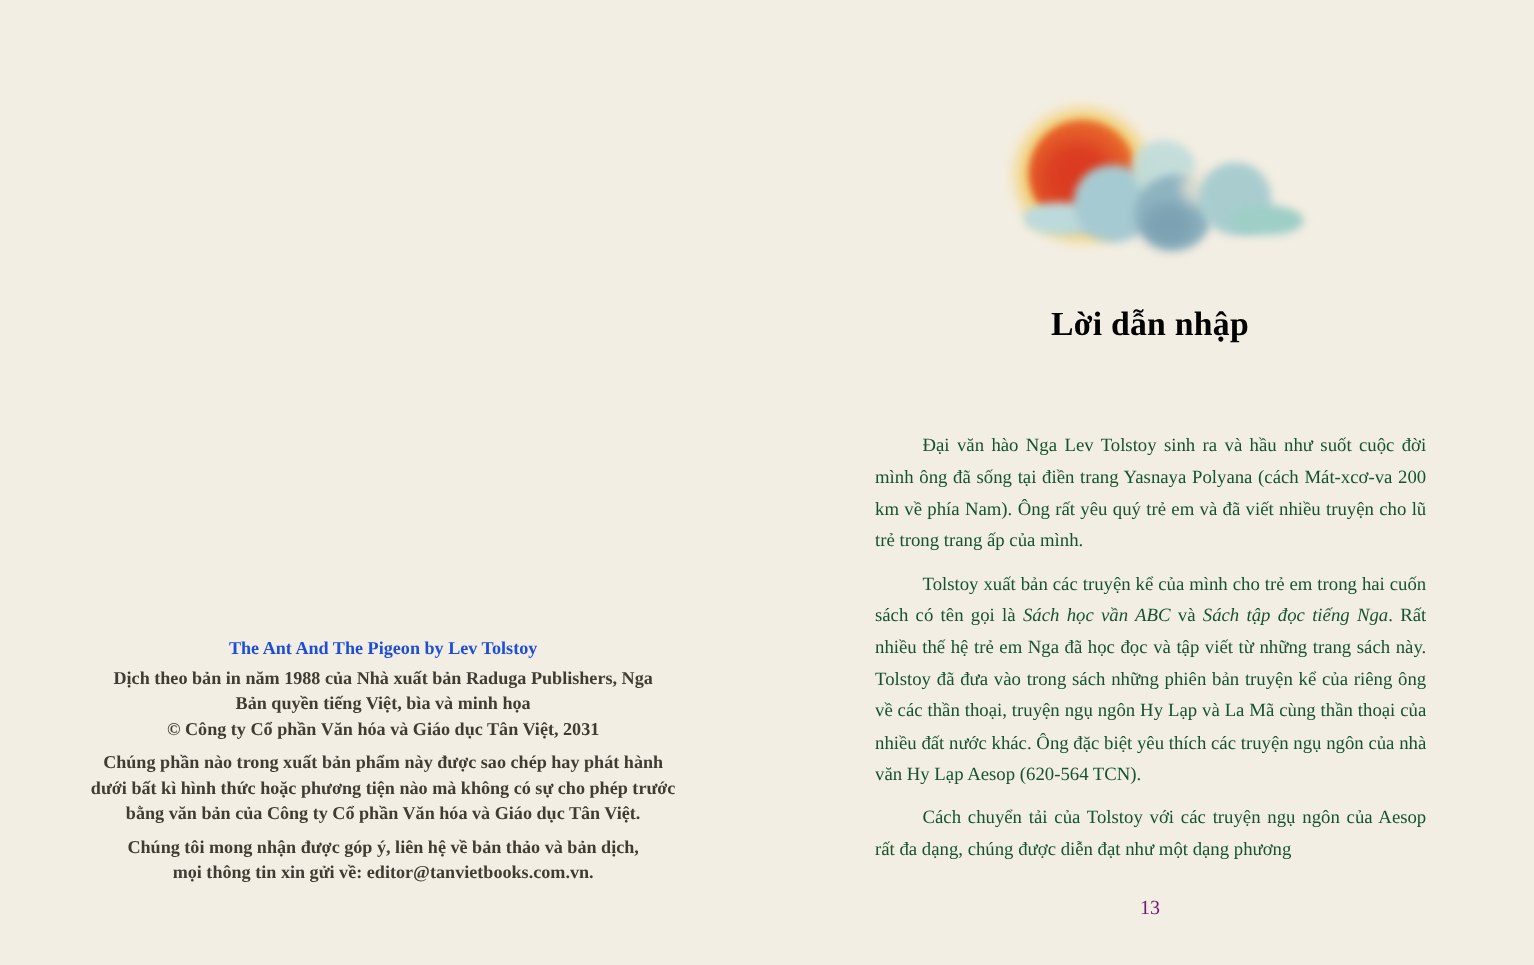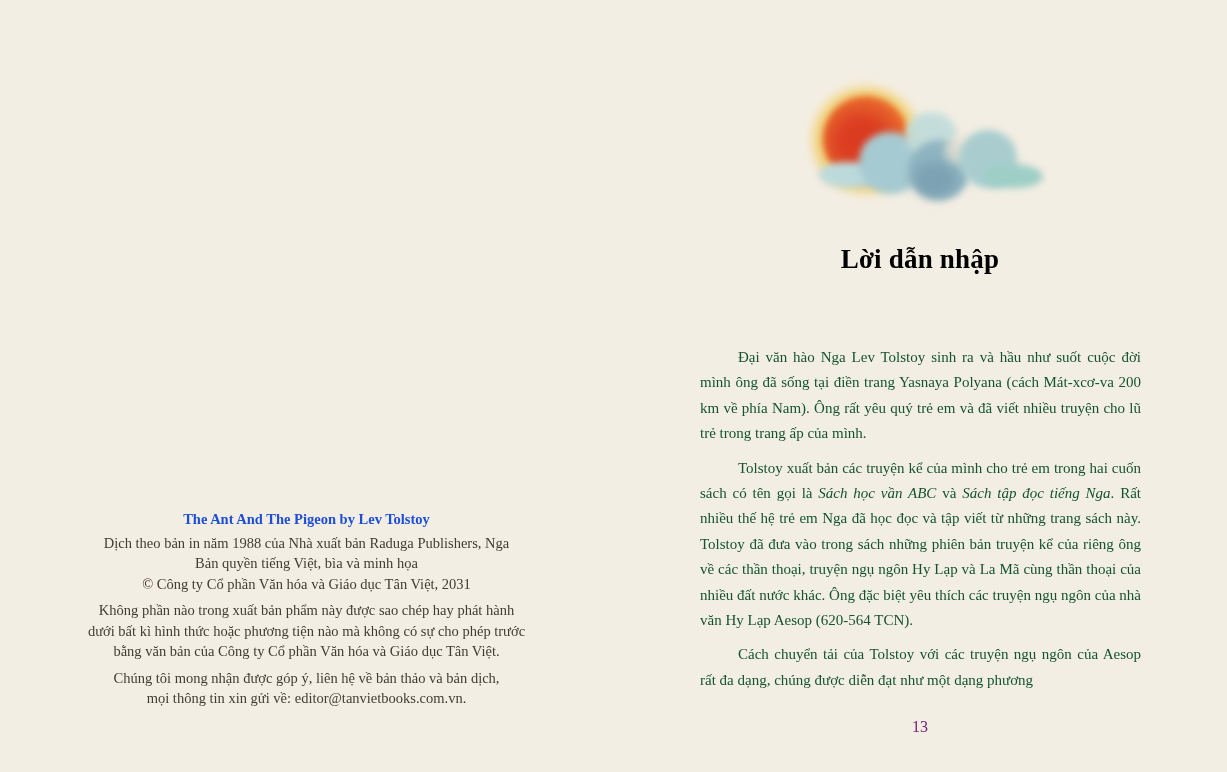--- a/index.html
+++ b/index.html
@@ -31,21 +31,21 @@
     text-align: center;
     color: #403c33;
     font-size: 14.5px;
     line-height: 20.5px;
   }
   .colophon .c-title {
     font-weight: bold;
     margin-bottom: 3px;
     color: #1d4ed8;
   }
-  .colophon .c-group { margin-bottom: 6px; }
+  .colophon .c-group { margin-bottom: 6px; font-weight: bold; }
 
   
   .illustration {
     position: absolute;
     left: 200px;
     top: 88px;
     width: 230px;
     height: 122px;
   }
   .illustration div { position: absolute; }
@@ -159,21 +159,21 @@
 
   <div class="page left">
     <div class="colophon">
       <div class="c-title">The Ant And The Pigeon by Lev Tolstoy</div>
       <div class="c-group">
         <div>Dịch theo bản in năm 1988 của Nhà xuất bản Raduga Publishers, Nga</div>
         <div>Bản quyền tiếng Việt, bìa và minh họa</div>
         <div>© Công ty Cổ phần Văn hóa và Giáo dục Tân Việt, 2031</div>
       </div>
       <div class="c-group">
-        <div>Không phần nào trong xuất bản phẩm này được sao chép hay phát hành</div>
+        <div>Chúng phần nào trong xuất bản phẩm này được sao chép hay phát hành</div>
         <div>dưới bất kì hình thức hoặc phương tiện nào mà không có sự cho phép trước</div>
         <div>bằng văn bản của Công ty Cổ phần Văn hóa và Giáo dục Tân Việt.</div>
       </div>
       <div class="c-group">
         <div>Chúng tôi mong nhận được góp ý, liên hệ về bản thảo và bản dịch,</div>
         <div>mọi thông tin xin gửi về: editor@tanvietbooks.com.vn.</div>
       </div>
     </div>
   </div>
 

